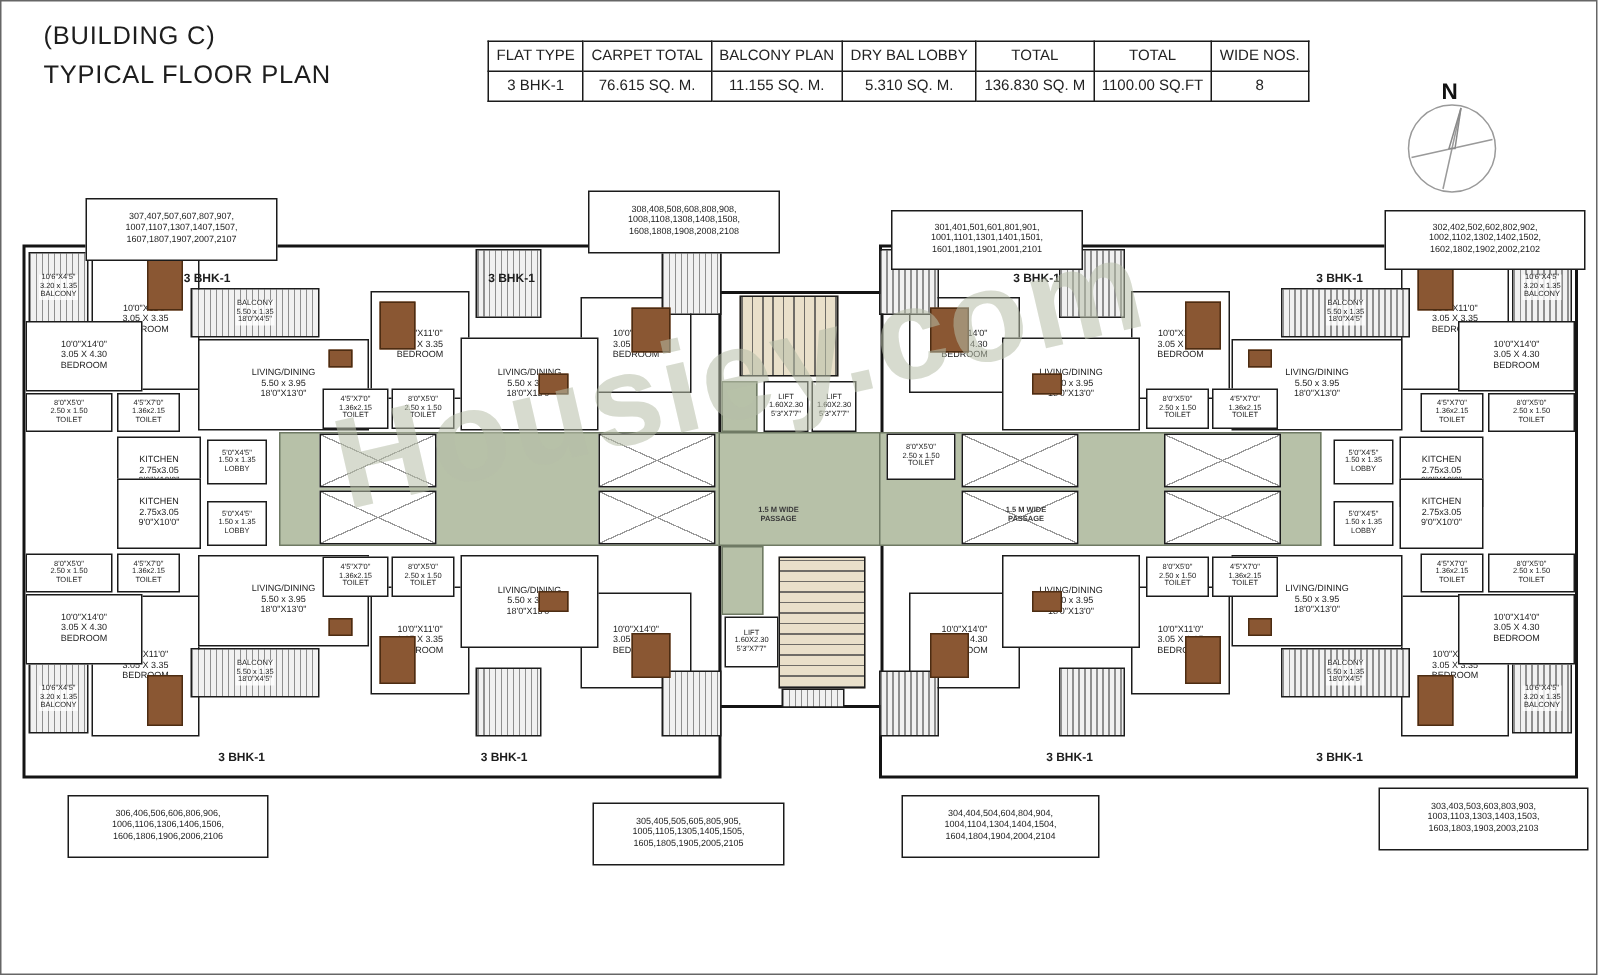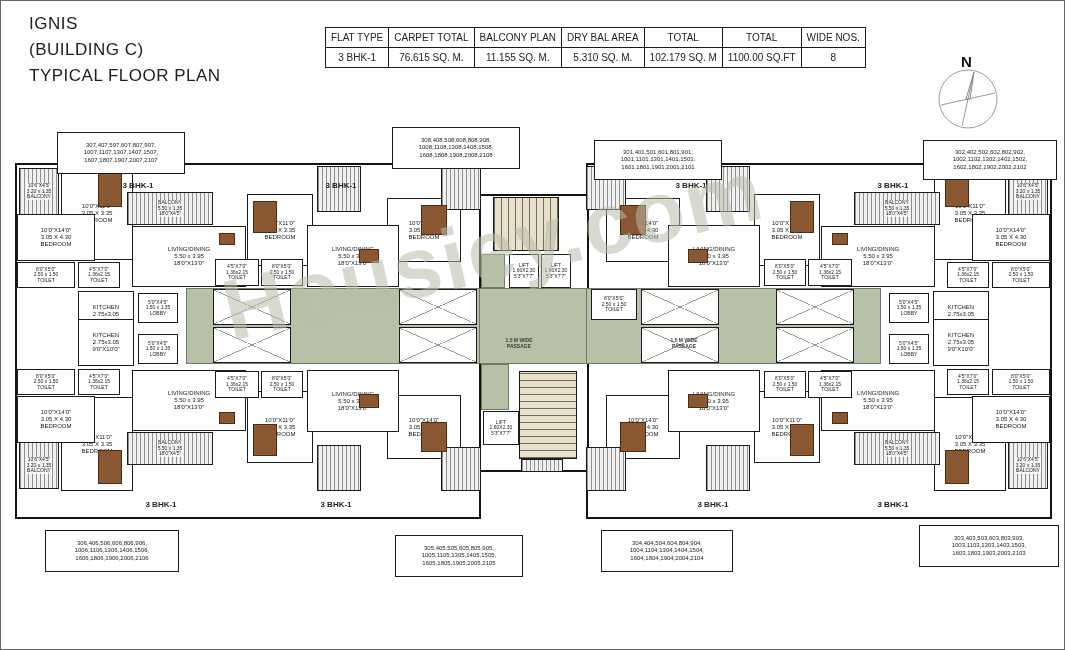--- a/index.html
+++ b/index.html
@@ -38,42 +38,41 @@
   .flatbox{position:absolute;border:1px solid #1b1b1b;background:#fff;font-size:6px;line-height:7.5px;text-align:center;
            display:flex;flex-direction:column;justify-content:center;padding:2px 1px;box-sizing:border-box;z-index:5}
   .passage{position:absolute;width:46px;text-align:center;font-size:5px;line-height:6px;font-weight:bold;color:#3a3a3a;z-index:4}
   #watermark{position:absolute;left:215px;top:185px;width:680px;font-size:86px;font-weight:bold;letter-spacing:2px;
              color:rgba(182,190,167,.55);transform:rotate(-13deg);z-index:6;pointer-events:none}
 </style>
 </head>
 <body>
 
 <div id="title-block">
-  <div>IGNIS</div>
   <div>(BUILDING C)</div>
   <div>TYPICAL FLOOR PLAN</div>
 </div>
 
 <table id="summary-table">
   <tbody>
       <tr class="hdr">
     <td>FLAT TYPE</td>
     <td>CARPET TOTAL</td>
     <td>BALCONY PLAN</td>
-    <td>DRY BAL AREA</td>
+    <td>DRY BAL LOBBY</td>
     <td>TOTAL</td>
     <td>TOTAL</td>
     <td>WIDE NOS.</td>
   </tr>
   <tr>
     <td>3 BHK-1</td>
     <td>76.615 SQ. M.</td>
     <td>11.155 SQ. M.</td>
     <td>5.310 SQ. M.</td>
-    <td>102.179 SQ. M</td>
+    <td>136.830 SQ. M</td>
     <td>1100.00 SQ.FT</td>
     <td>8</td>
   </tr>
 </tbody>
   </table>
 
 <div id="compass">
   <span class="n">N</span>
   <svg width="80" height="78">
     <circle cx="39" cy="46" r="29" fill="none" stroke="#9a9a9a" stroke-width="1"></circle>

